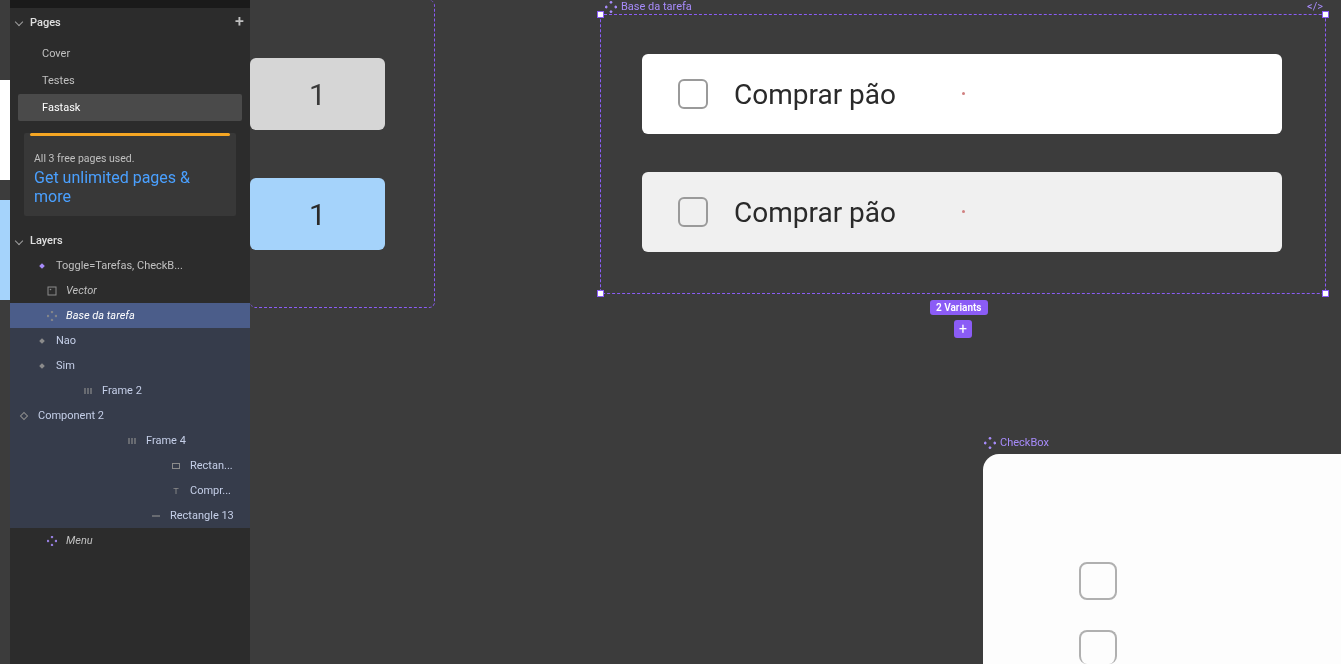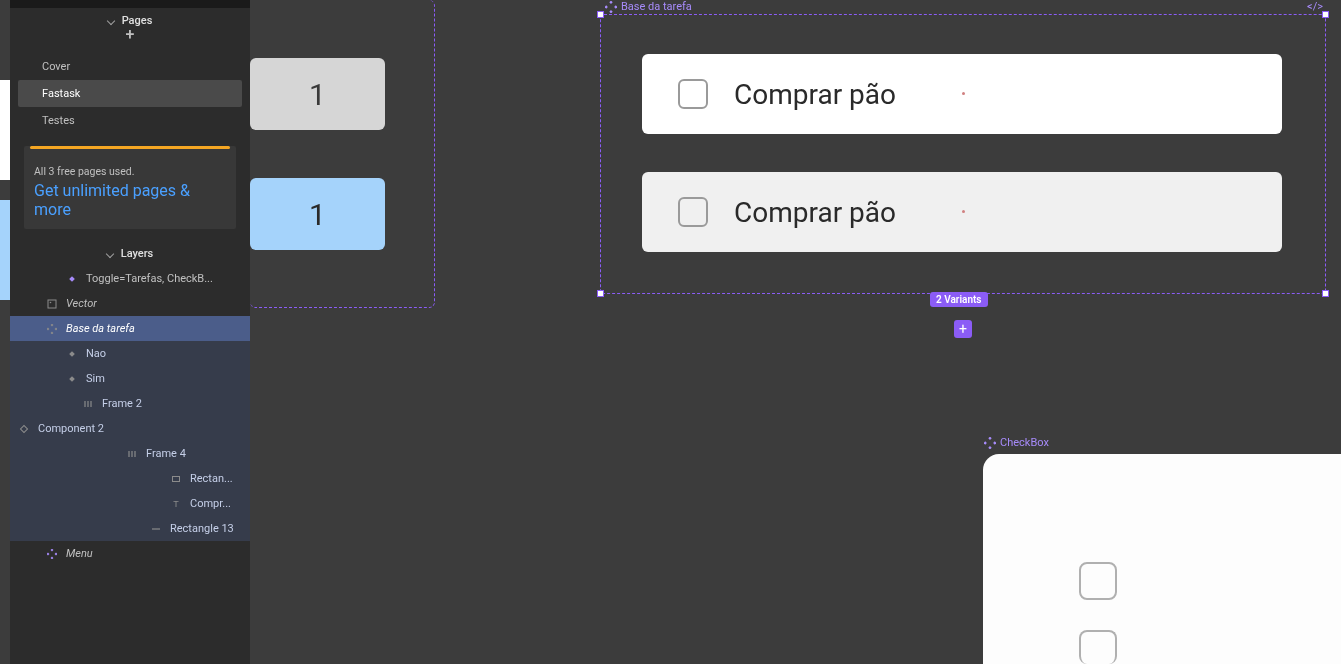--- a/index.html
+++ b/index.html
@@ -21,21 +21,20 @@
     height: 8px;
     background: #1a1a1a;
   }
   .section-header {
     display: flex;
     align-items: center;
     padding: 6px 6px;
     font-weight: 500;
     color: #e0e0e0;
     justify-content: space-between;
-    flex-direction: column;
   }
   .section-header .title-wrap { display: flex; align-items: center; gap: 4px; }
   .chev {
     display: inline-block;
     width: 6px; height: 6px;
     border-left: 1.5px solid #9e9e9e;
     border-bottom: 1.5px solid #9e9e9e;
     transform: rotate(-45deg);
     margin-right: 4px;
   }
@@ -95,21 +94,21 @@
   }
   .layer-row.sel {
     background: #4b5d8a;
     color: #fff;
   }
   .layer-row.child-sel {
     background: #4b5d8a55;
     color: #c5cfe8;
   }
   .layer-row .lbl { overflow: hidden; text-overflow: ellipsis; }
-  .layer-indent-1 { padding-left: 56px; }
+  .layer-indent-1 { padding-left: 26px; }
   .layer-indent-0 { padding-left: 36px; font-style: italic; }
   .layer-indent-2 { padding-left: 72px; }
   .layer-indent-3 { }
   .layer-indent-4 { padding-left: 116px; }
   .layer-indent-5 { padding-left: 140px; }
   .layer-indent-6 { padding-left: 160px; }
   .ico {
     width: 12px; height: 12px;
     display: inline-flex;
     align-items: center;
@@ -211,21 +210,21 @@
     border-radius: 6px;
   }
   .variant-card .txt {
     font-size: 28px;
     color: #2a2a2a;
   }
   .dot { position:absolute; width:3px; height:3px; background:#d08080; border-radius:50%; }
 
   .variants-badge {
     position: absolute;
-    left: 930px; top: 292px;
+    left: 930px; top: 300px;
     background: #8b5cf6;
     color: #fff;
     font-size: 10px;
     font-weight: 600;
     padding: 2px 6px;
     border-radius: 3px;
   }
   .add-variant {
     position: absolute;
     left: 954px; top: 320px;
@@ -353,22 +352,22 @@
   <div class="section-header">
     <div class="title-wrap">
       <span class="chev"></span>
       <span>Pages</span>
     </div>
     <span class="plus-icon">+</span>
   </div>
 
   <div class="pages-list">
     <div class="page-item"><span>Cover</span></div>
+    <div class="page-item"><span>Testes</span></div>
     <div class="page-item active"><span>Fastask</span></div>
-    <div class="page-item"><span>Testes</span></div>
   </div>
 
   <div class="upgrade-box">
     <div class="upgrade-bar"></div>
     <div class="upgrade-text1">All 3 free pages used.</div>
     <div class="upgrade-link">Get unlimited pages &amp; more</div>
   </div>
 
   <div class="section-header">
     <div class="title-wrap">

